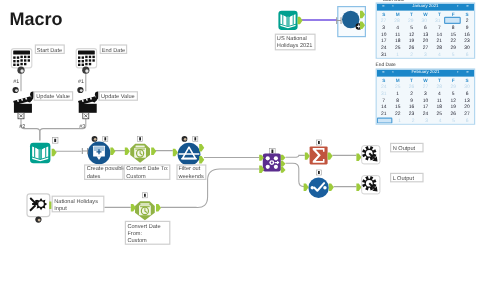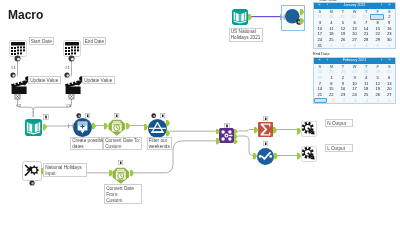--- a/index.html
+++ b/index.html
@@ -1,19 +1,19 @@
 <!DOCTYPE html>
 <html><head>
 <meta charset="utf-8">
 <style>
   html,body{margin:0;padding:0;}
   body{width:400px;height:208px;background:#ffffff;font-family:"Liberation Sans",sans-serif;overflow:hidden;position:relative;}
   #canvas{position:absolute;left:0;top:0;width:400px;height:208px;}
   .abs{position:absolute;}
-  .title{left:8px;top:8px;font-size:12px;font-weight:bold;color:#1b1b1b;}
+  .title{left:8px;top:8px;font-size:15px;font-weight:bold;color:#1b1b1b;}
   .lbl{position:absolute;border:1px solid #cfcfcf;background:#ffffff;font-size:4.7px;color:#4d4d4d;
        line-height:6.4px;padding:0.5px 1.2px;white-space:pre;box-sizing:border-box;}
   .anno{position:absolute;font-size:4.4px;color:#3a3a3a;}
   svg{display:block;overflow:visible;}
   .wires{position:absolute;left:0;top:0;width:400px;height:208px;pointer-events:none;}
 
   
   .cal-wrap{position:absolute;width:83px;border:1px solid #b3d7ef;background:#fff;
             box-sizing:border-box;overflow:hidden;padding-bottom:0.5px;}
   .cal-head{height:5.8px;background:#1b87c9;display:flex;align-items:center;color:#fff;

